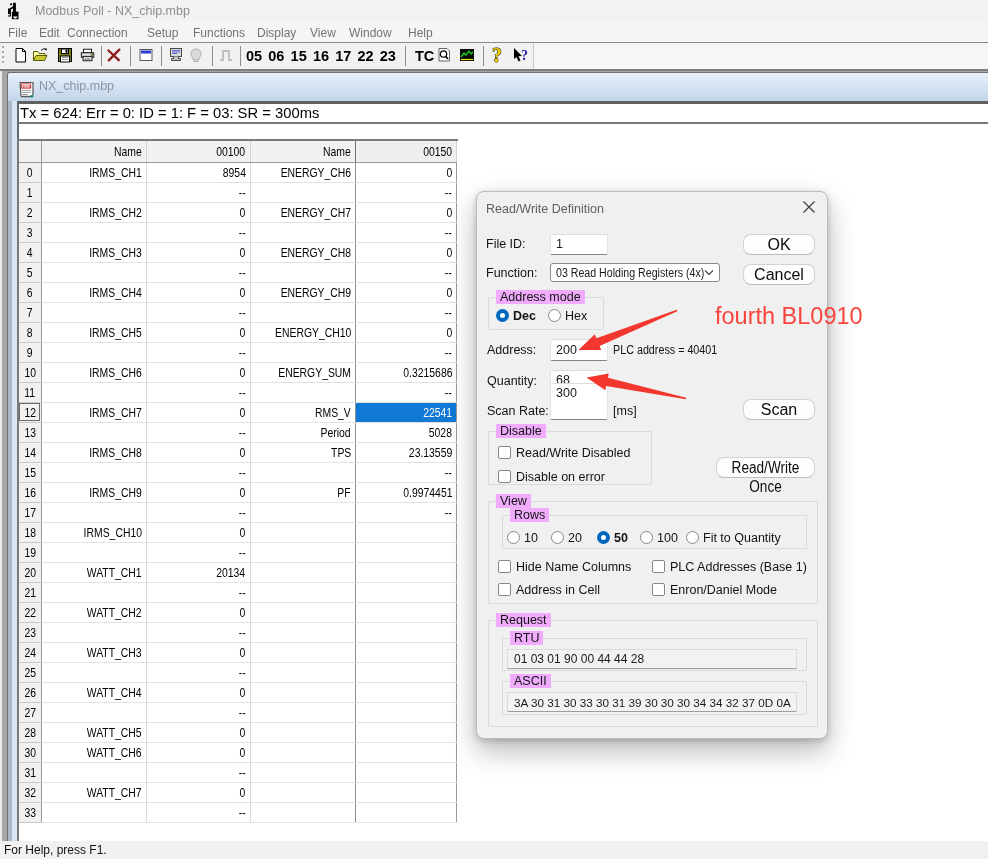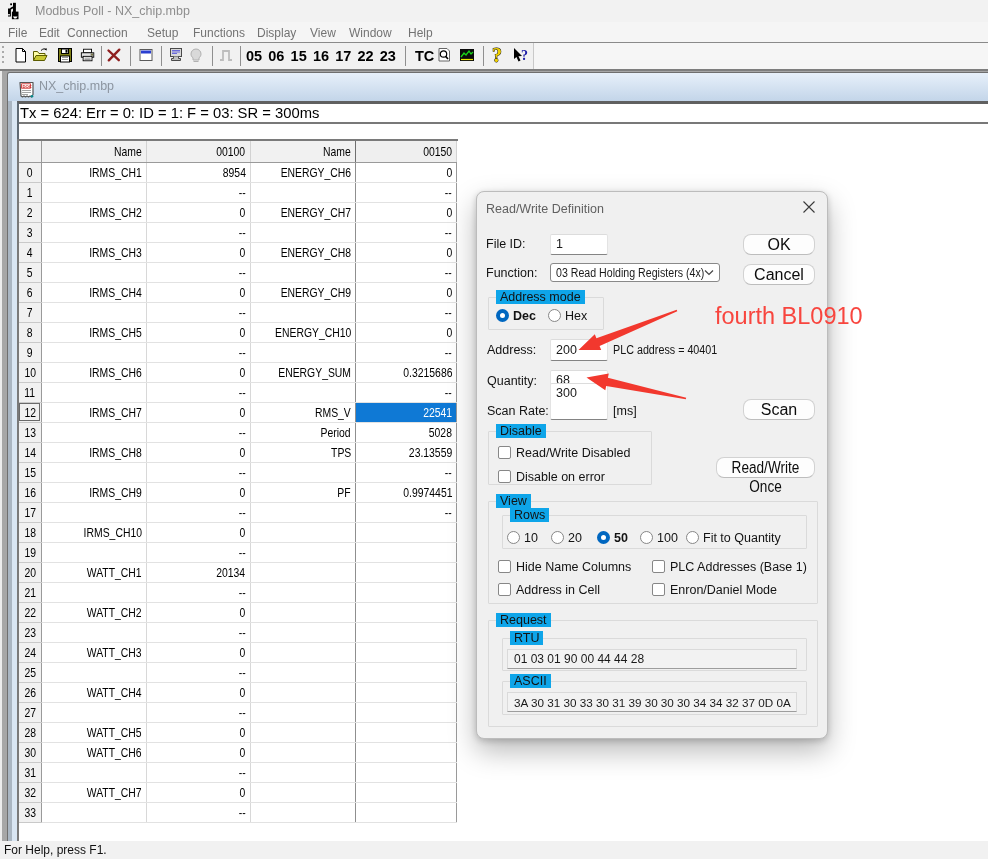--- a/index.html
+++ b/index.html
@@ -51,21 +51,21 @@
 #status { left:0; top:841px; width:988px; height:18px; background:#f1f1f1; }
 #status span { position:absolute; left:4px; top:2px; color:#111; }
 
 #dlg { left:476px; top:191px; width:352px; height:548px; background:#f0f0f0; border:1px solid #bcbcbc; border-radius:8px;
   box-shadow:0 12px 28px rgba(0,0,0,.28), 0 2px 6px rgba(0,0,0,.18); }
 #dlgtitle { left:486px; top:202px; color:#606060; font-size:12.5px; position:absolute; }
 #dlgx { position:absolute; left:802px; top:200px; width:14px; height:14px; }
 .tb { position:absolute; background:#fff; border:1px solid #e3e3e3; border-top-color:#dcdcdc; border-bottom:1.5px solid #848484; border-radius:2px; padding-left:5px; color:#1a1a1a; font-size:12.5px; }
 .btn { position:absolute; background:#fdfdfd; border:1px solid #d2d2d2; border-bottom-color:#bdbdbd; border-radius:8px; text-align:center; color:#0c0c0c; font-size:16px; }
 .gb { position:absolute; border:1px solid #dadada; border-radius:1px; }
-.gb .cap { position:absolute; top:-8px; left:7px; background:#0ea5e9; padding:0 4px; color:#131313; white-space:nowrap; font-size:12.5px; }
+.gb .cap { position:absolute; top:-8px; left:7px; background:#f0abfc; padding:0 4px; color:#131313; white-space:nowrap; font-size:12.5px; }
 .radio { position:absolute; width:13px; height:13px; border-radius:50%; background:#fff; border:1px solid #878787; }
 .radio.on { border:4px solid #0067c0; }
 .cb { position:absolute; width:13px; height:13px; background:#fff; border:1px solid #878787; border-radius:2px; }
 .rtext { position:absolute; color:#131313; white-space:nowrap; font-size:12.5px; }
 .ro { position:absolute; background:#f2f2f2; border:1px solid #dadada; border-bottom:1px solid #9d9d9d; padding-left:6px; color:#1a1a1a; white-space:nowrap; }
 #annot { position:absolute; left:679px; top:303px; color:#f8453e; font-size:23.5px;margin-left:36px; }
 </style></head>
 <body>
 <div id="app">
   <div class="abs" id="titlebar"></div>

